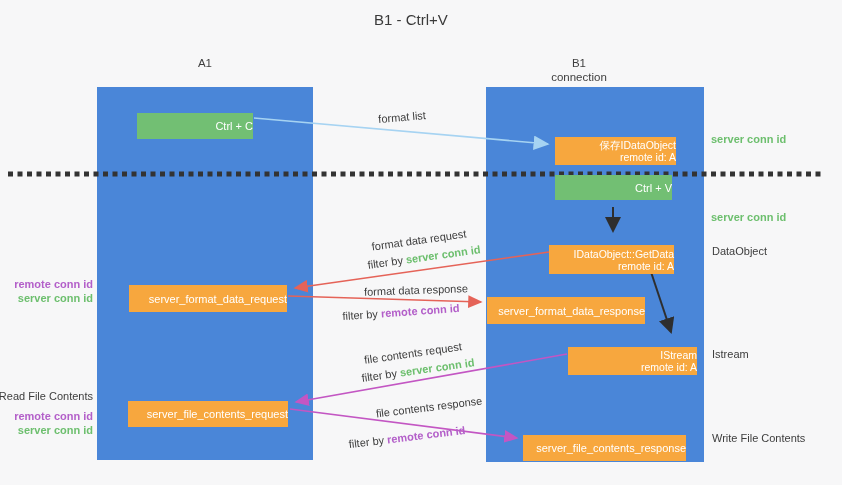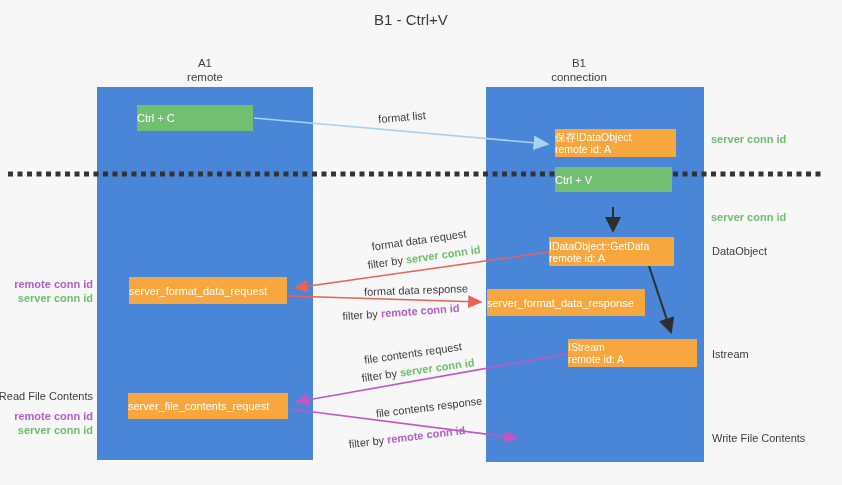--- a/index.html
+++ b/index.html
@@ -12,23 +12,24 @@
     position:absolute; left:301px; top:10px; width:220px;
     text-align:center; font-size:15px; line-height:20px; color:#3a3a3a;
   }
   .lane { position:absolute; background:#4a86d8; }
   .lane-header {
     position:absolute; width:120px; text-align:center;
     font-size:11.5px; line-height:14px; color:#3f3f3f;
   }
   .box {
     position:absolute; display:flex; flex-direction:column;
-    align-items:flex-start; justify-content:center;
+    align-items:flex-end; justify-content:center;
     color:#fff; font-size:11px; line-height:12px; text-align:center;
     white-space:nowrap;
+    margin-top:8px;
   }
   .box.two { font-size:10.5px; }
   .box.orange { background:#f7a73e; }
   .box.green  { background:#72bf73; }
   .flow-label {
     position:absolute; font-size:11px; color:#3d3d3d; white-space:nowrap;
     transform-origin:center center;
   }
   .side-label {
     position:absolute; font-size:11px; color:#3d3d3d; white-space:nowrap;
@@ -42,21 +43,20 @@
 <body>
 
 <div id="stage">
 
   <div class="title">
     <div>B1 - Ctrl+V</div>
   </div>
 
   <div class="lane-header" style="left:145px; top:56px;">
     <div>A1</div>
-    <div>remote</div>
   </div>
   <div class="lane-header" style="left:519px; top:56px;">
     <div>B1</div>
     <div>connection</div>
   </div>
 
   <div class="lane" style="left:97px; top:87px; width:216px; height:373px;"></div>
   <div class="lane" style="left:486px; top:87px; width:218px; height:375px;"></div>
 
   <svg class="overlay" width="842" height="485" viewBox="0 0 842 485">
@@ -120,20 +120,23 @@
 
   <div class="box orange two" style="left:568px; top:339px; width:129px; height:28px;">
     <span>IStream</span>
     <span>remote id: A</span>
   </div>
 
   <div class="box orange" style="left:128px; top:393px; width:160px; height:26px;">
     <span>server_file_contents_request</span>
   </div>
 
+  <div class="box orange" style="left:523px; top:427px; width:163px; height:26px;">
+    <span>server_file_contents_response</span>
+  </div>
 
   <div class="flow-label" style="left:402px; top:117px; transform:translate(-50%,-50%) rotate(-5deg);">format list</div>
 
   <div class="flow-label" style="left:419px; top:240px; transform:translate(-50%,-50%) rotate(-8deg);">format data request</div>
 
   <div class="flow-label" style="left:424px; top:257px; transform:translate(-50%,-50%) rotate(-8deg);">
     <span>filter by</span>
     <span class="green-t">server conn id</span>
   </div>
 

